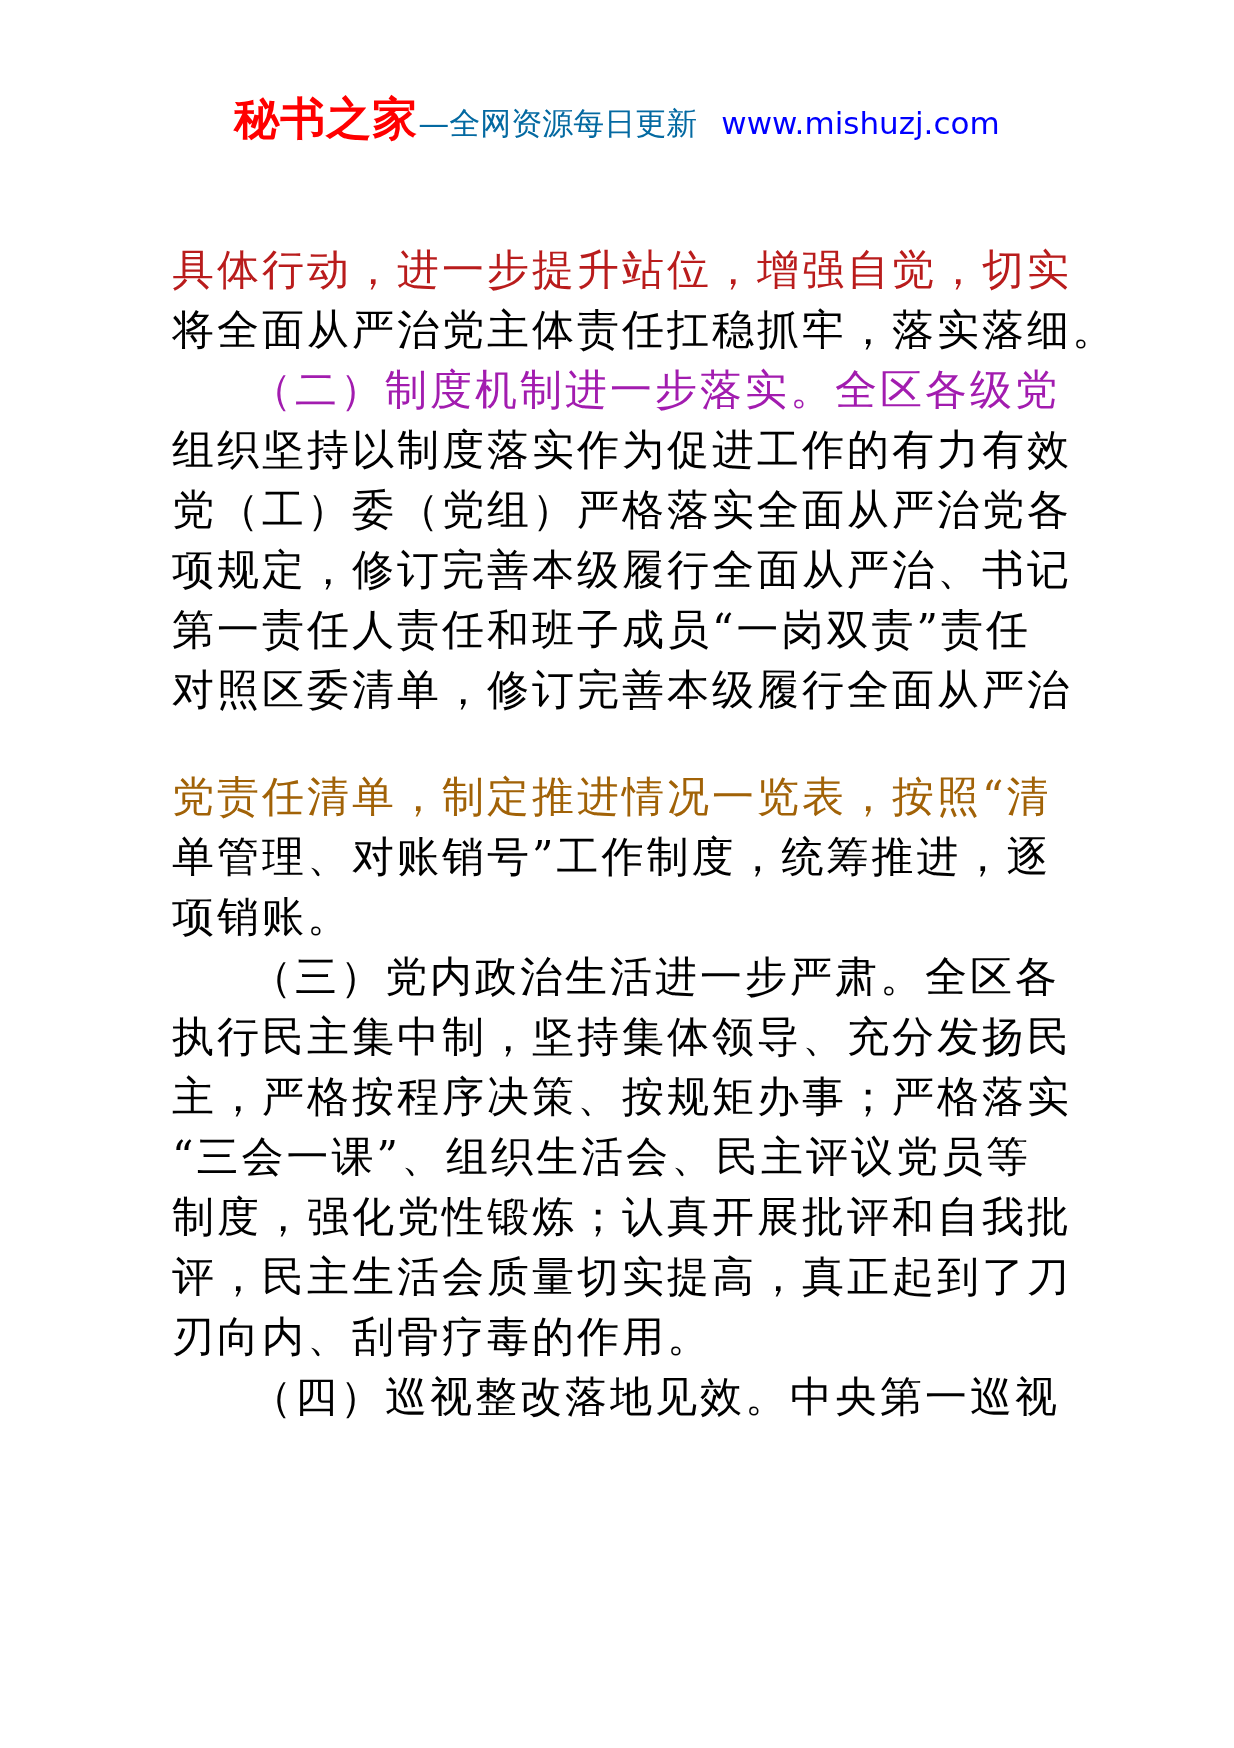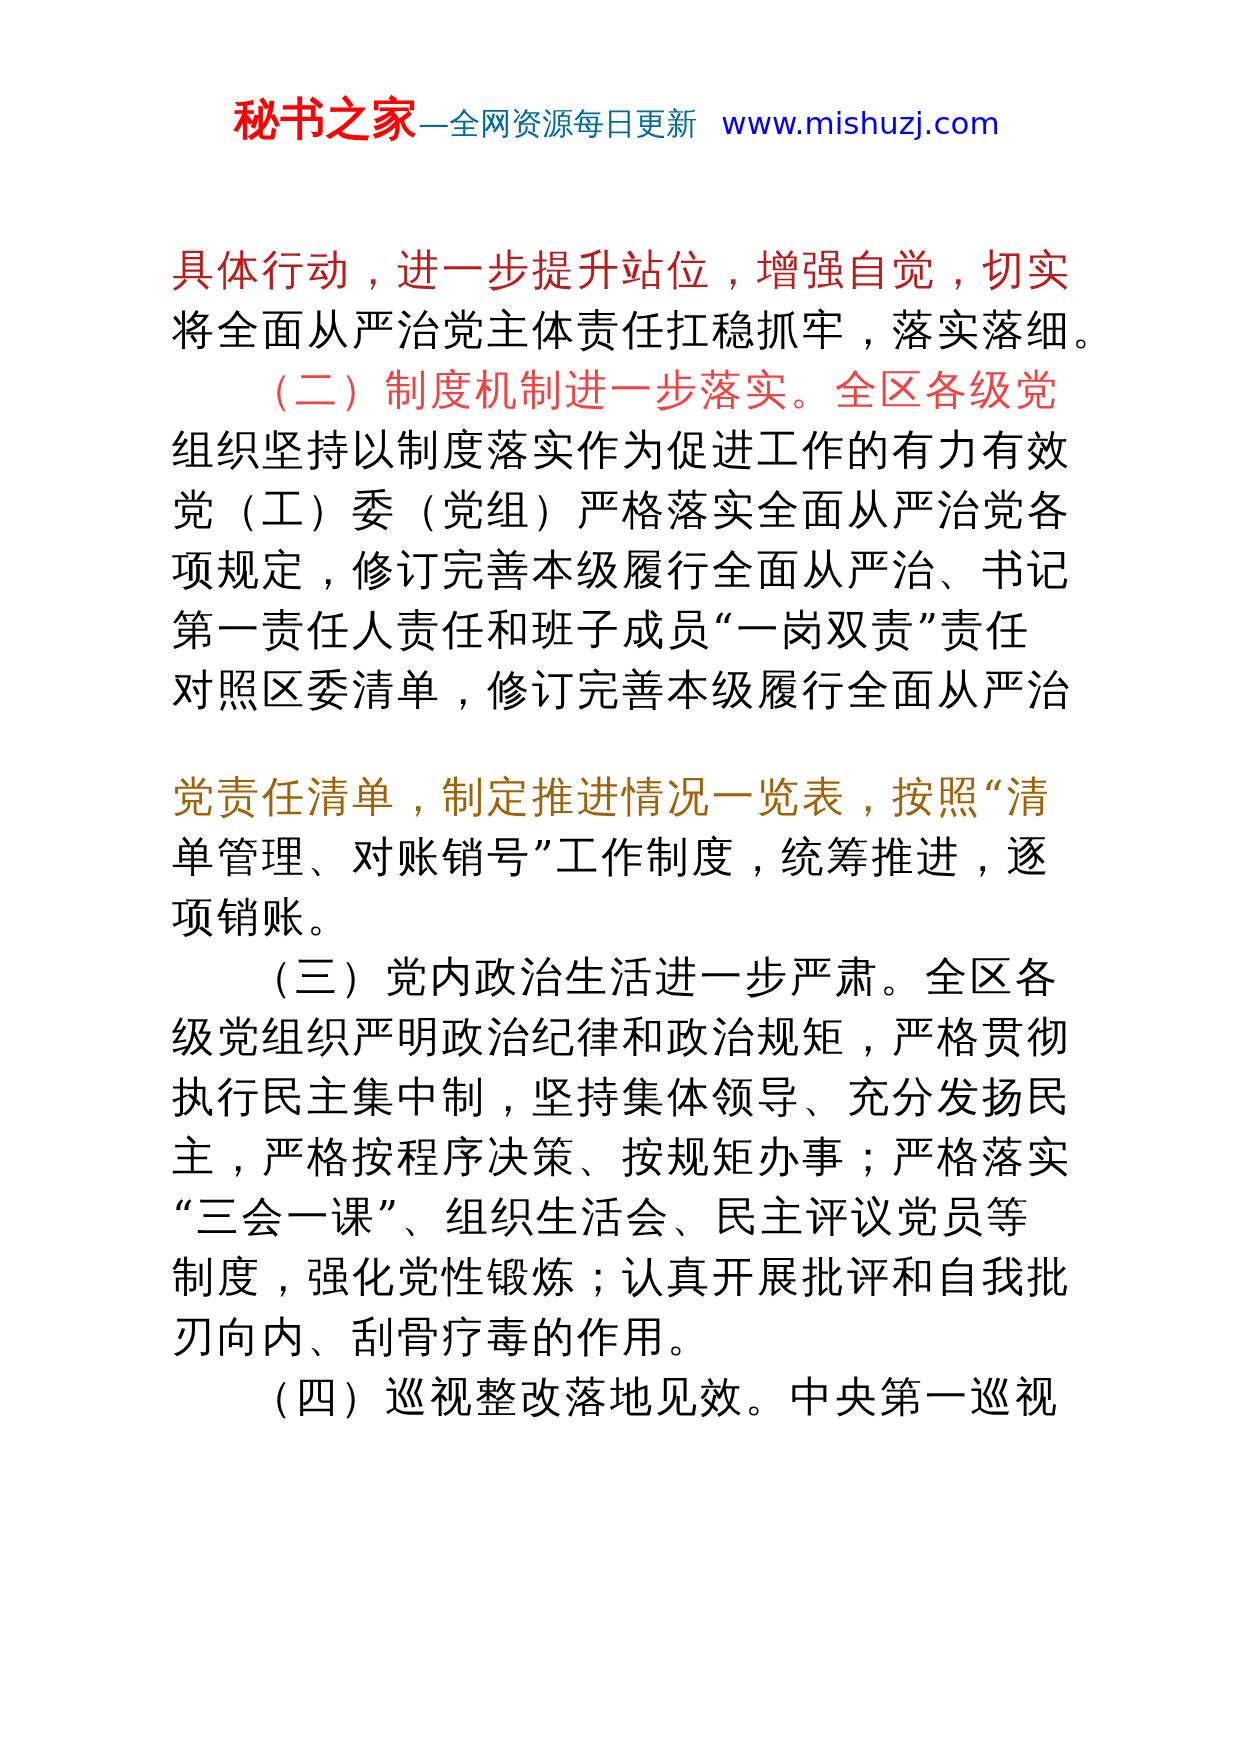--- a/index.html
+++ b/index.html
@@ -58,30 +58,30 @@
 </head>
 <body>
 
 <div class="banner">
   <span class="site-name" style="color: rgb(255, 0, 0);">秘书之家</span><span class="tagline" style="color: #0369a1;">—全网资源每日更新</span><span class="url" style="color: rgb(0, 0, 255);">www.mishuzj.com</span>
 </div>
 
 <main class="doc" id="doc-body">
     <div class="line" style="color: #b91c1c;">具体行动，进一步提升站位，增强自觉，切实</div>
     <div class="line" style="color: rgb(0, 0, 0);">将全面从严治党主体责任扛稳抓牢，落实落细。</div>
-    <div class="line indent" style="color: #ef4444;">（二）制度机制进一步落实。全区各级党</div>
+    <div class="line indent" style="color: #a21caf;">（二）制度机制进一步落实。全区各级党</div>
     <div class="line" style="color: rgb(0, 0, 0);">组织坚持以制度落实作为促进工作的有力有效</div>
     <div class="line" style="color: rgb(0, 0, 0);">党（工）委（党组）严格落实全面从严治党各</div>
     <div class="line" style="color: rgb(0, 0, 0);">项规定，修订完善本级履行全面从严治、书记</div>
     <div class="line" style="color: rgb(0, 0, 0);">第一责任人责任和班子成员“一岗双责”责任</div>
     <div class="line" style="color: rgb(0, 0, 0);">对照区委清单，修订完善本级履行全面从严治</div>
     <div class="line" style="color: #a16207; margin-top: 47px;">党责任清单，制定推进情况一览表，按照“清</div>
     <div class="line" style="color: rgb(0, 0, 0);">单管理、对账销号”工作制度，统筹推进，逐</div>
     <div class="line" style="color: rgb(0, 0, 0);">项销账。</div>
     <div class="line indent" style="color: rgb(0, 0, 0);">（三）党内政治生活进一步严肃。全区各</div>
-    <div class="line" style="color: rgb(0, 0, 0);">级党组织严明政治纪律和政治规矩，严格贯彻</div>
     <div class="line" style="color: rgb(0, 0, 0);">执行民主集中制，坚持集体领导、充分发扬民</div>
     <div class="line" style="color: rgb(0, 0, 0);">主，严格按程序决策、按规矩办事；严格落实</div>
     <div class="line" style="color: rgb(0, 0, 0);">“三会一课”、组织生活会、民主评议党员等</div>
     <div class="line" style="color: rgb(0, 0, 0);">制度，强化党性锻炼；认真开展批评和自我批</div>
+    <div class="line" style="color: rgb(0, 0, 0);">评，民主生活会质量切实提高，真正起到了刀</div>
     <div class="line" style="color: rgb(0, 0, 0);">刃向内、刮骨疗毒的作用。</div>
     <div class="line indent" style="color: rgb(0, 0, 0);">（四）巡视整改落地见效。中央第一巡视</div>
   </main>
 
 </body></html>

